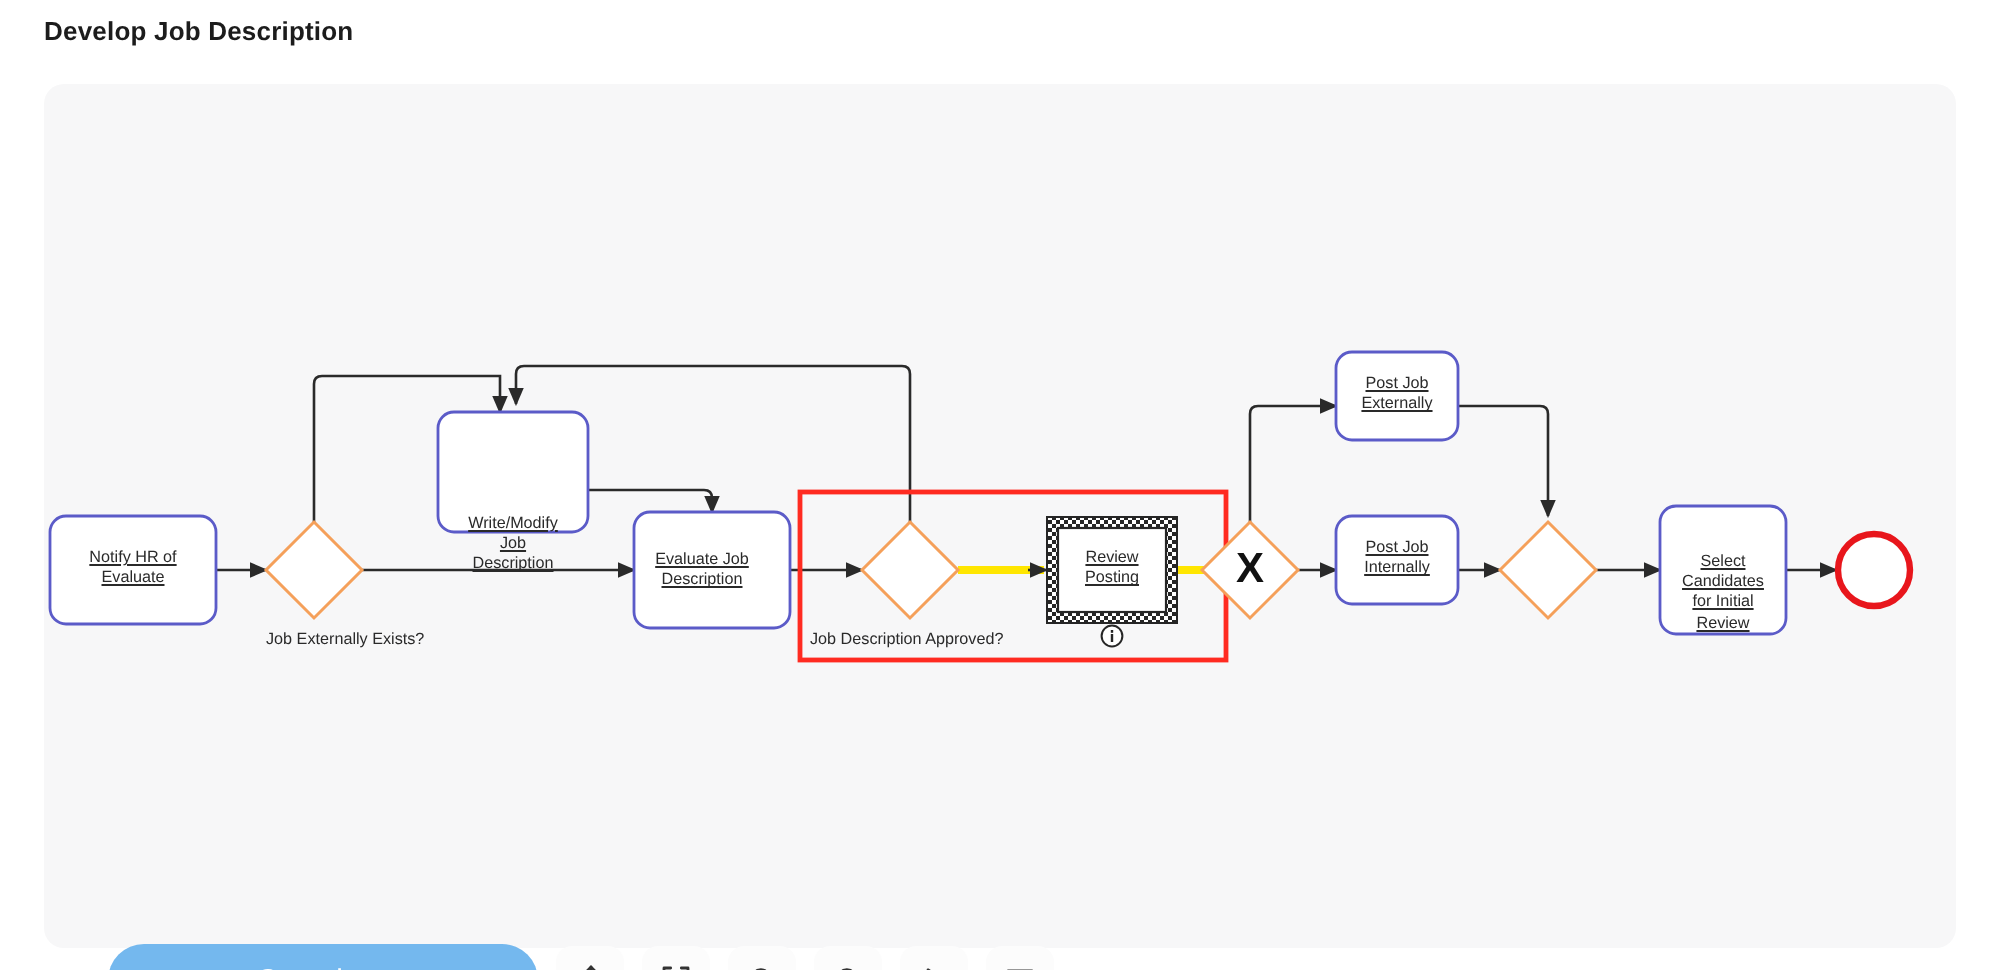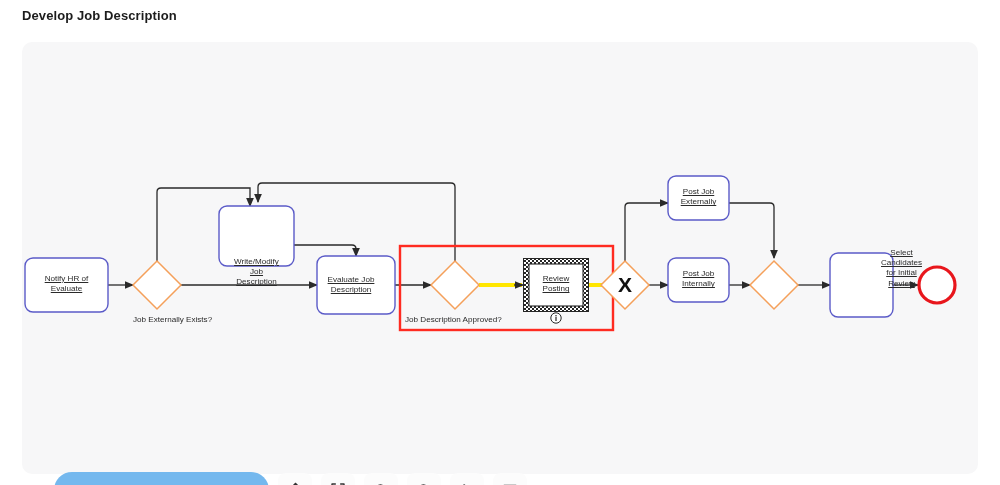--- a/index.html
+++ b/index.html
@@ -169,21 +169,21 @@
 Posting</div>
 
   <div class="xmark" style="left:596px;top:232px;">X</div>
 
   <div class="node-label" style="left:646px;top:145px;width:61px;">Post Job
 Externally</div>
 
   <div class="node-label" style="left:646px;top:227px;width:61px;">Post Job
 Internally</div>
 
-  <div class="node-label" style="left:808px;top:206px;width:63px;padding-left:40px;">Select
+  <div class="node-label" style="left:808px;top:234px;width:63px;">Select
 Candidates
 for Initial
 Review</div>
 
   <div id="toolbar">
 
     <button id="overview-btn">
       <span class="chev">›</span>
       <span class="txt">Overview</span>
     </button>

